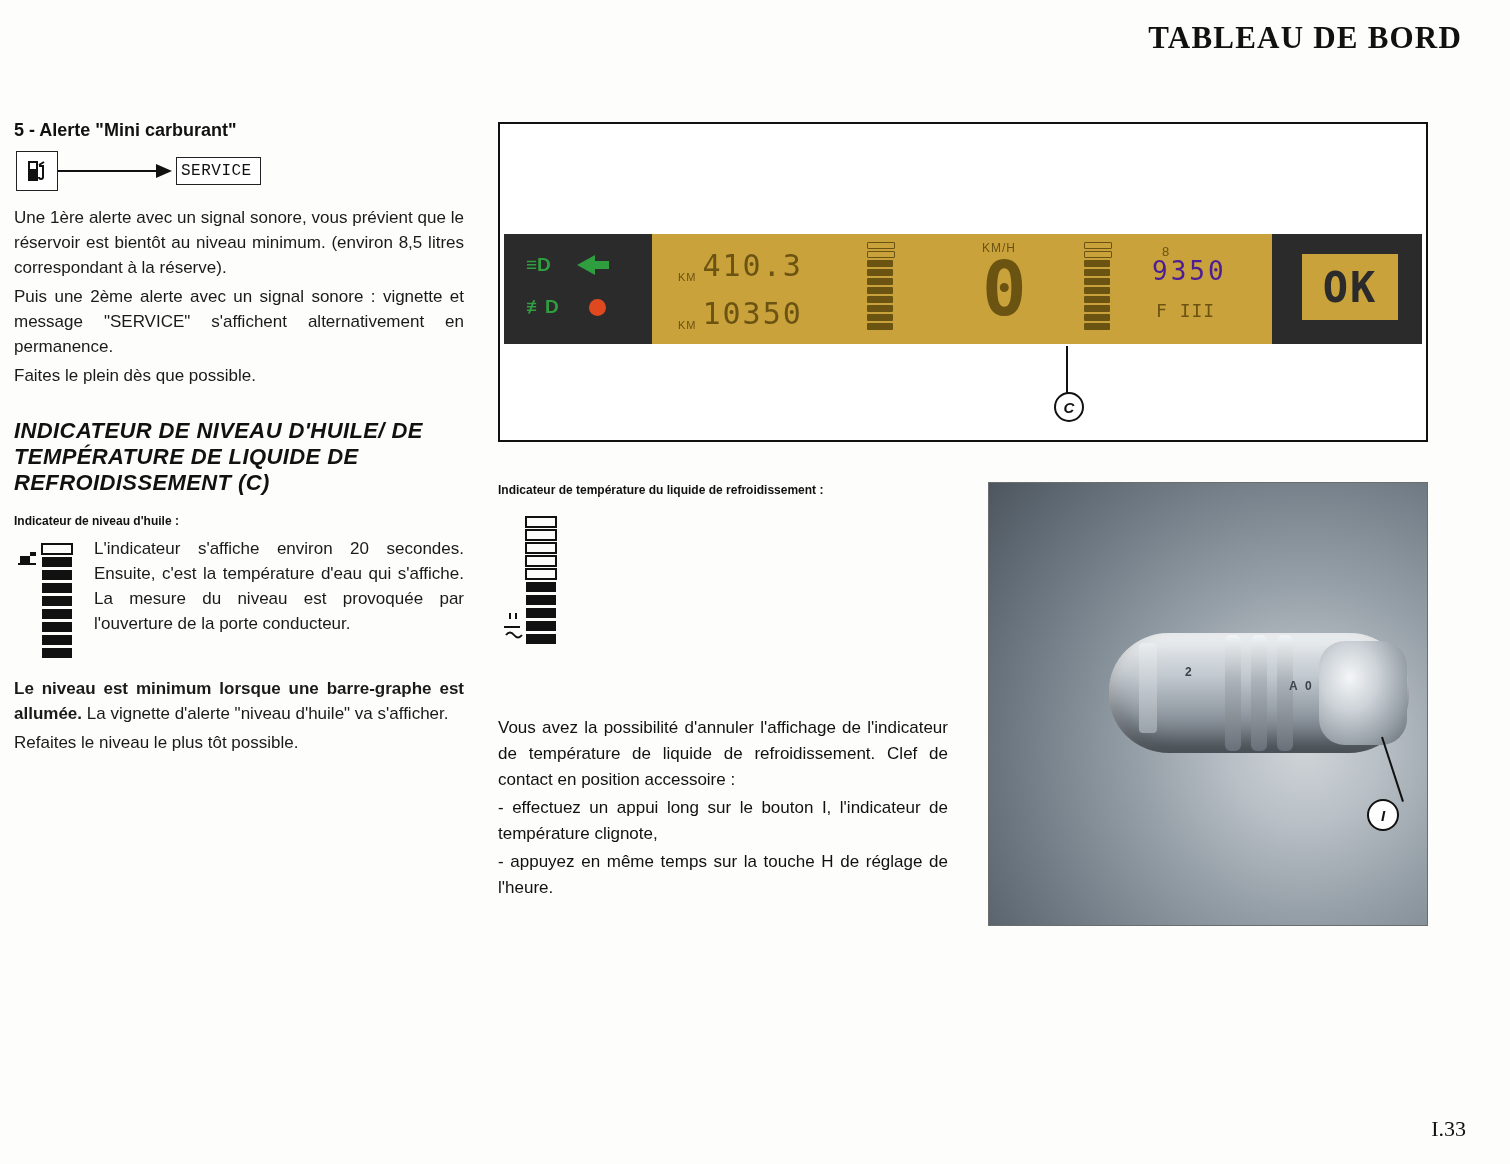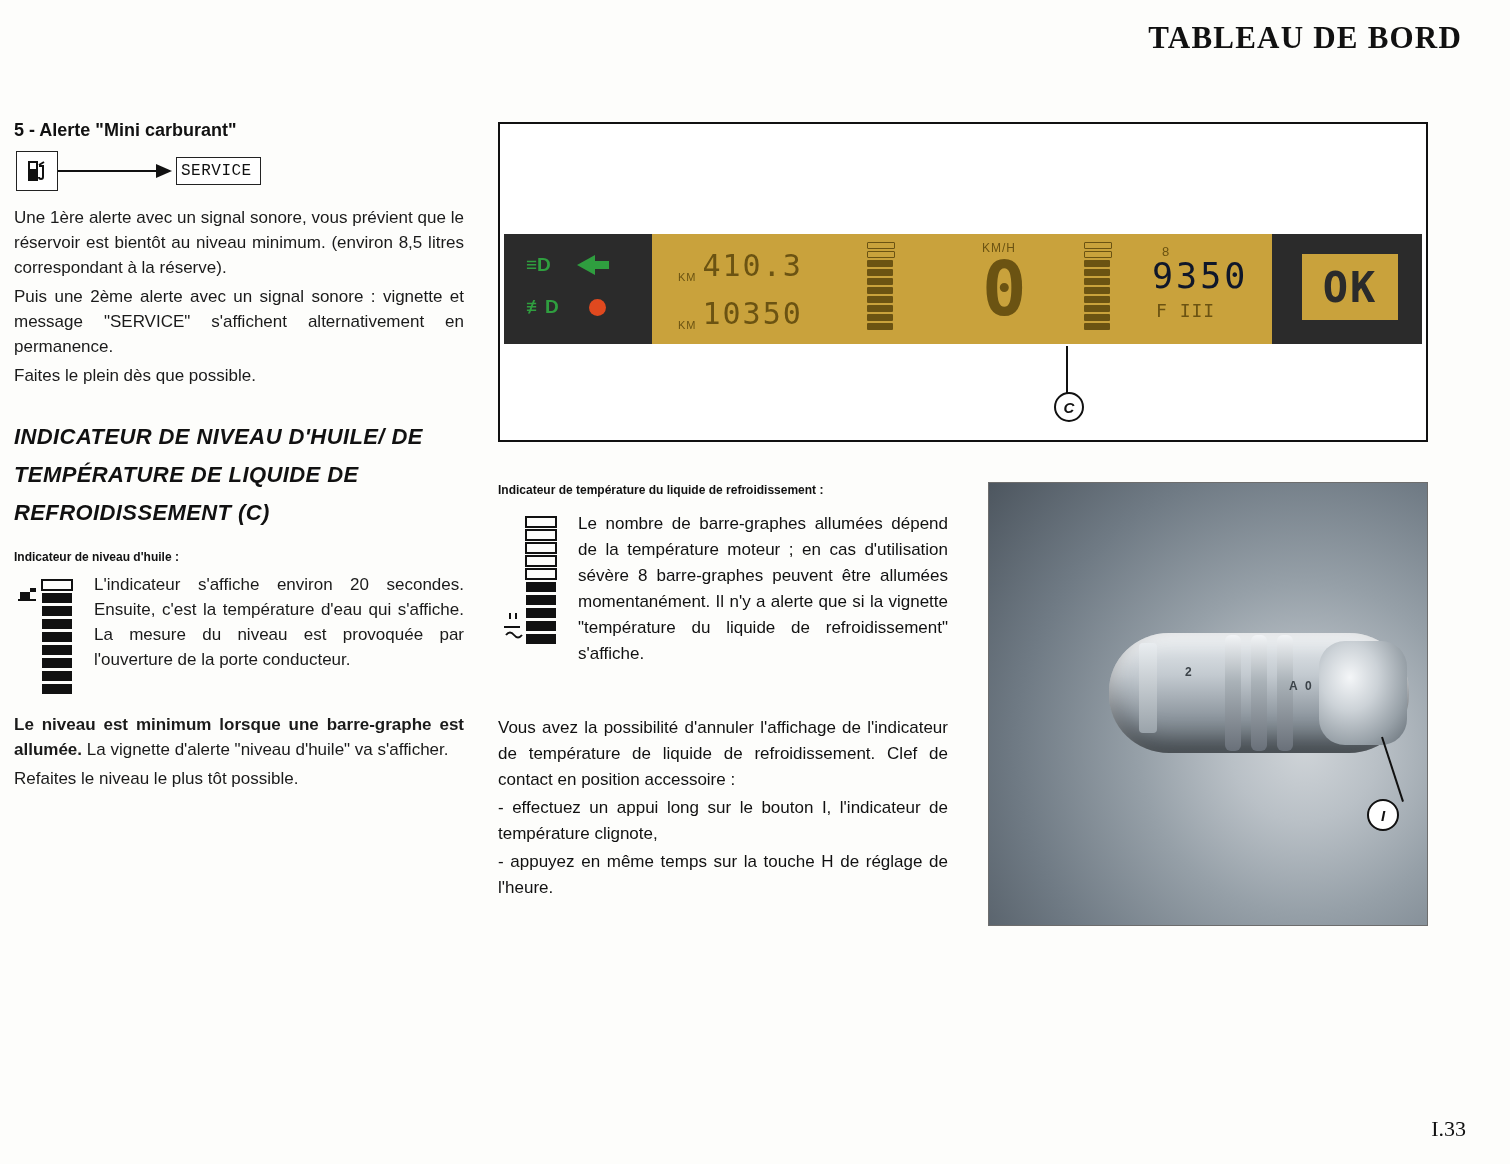--- a/index.html
+++ b/index.html
@@ -61,21 +61,21 @@
   .service-box {
     border:1.5px solid #222; padding:3px 8px 4px 4px; background:#fff;
   }
   .service-text {
     font-family:"Liberation Mono", monospace;
     font-size:16px; letter-spacing:0.5px; color:#111;
   }
 
   .h-italic-big {
     font-size:22px; font-style:italic; font-weight:bold;
-    letter-spacing:0.4px; line-height:38px;
+    letter-spacing:0.4px; line-height:26px;
     margin:30px 0 18px 0;
   }
 
   .sub-bold { font-size:12px; font-weight:bold; margin:0 0 8px 0; }
 
   .with-gauge { position:relative; min-height:140px; }
   .gauge-oil {
     position:absolute; left:2px; top:6px; width:60px;
   }
   .indent-block { margin-left:80px; }
@@ -118,21 +118,21 @@
   }
   .lcd-digit {
     font-family:"DejaVu Sans Mono", monospace;
     color:#6b5312;
   }
   .lcd-km-small { font-size:11px; letter-spacing:1px; color:#6b5312; }
   .trip-val { font-size:30px; letter-spacing:2px; }
   .odo-val  { font-size:30px; letter-spacing:2px; }
   .big-zero { font-size:74px; line-height:70px; color:#6b5312; font-weight:bold; }
   .kmh-label { font-size:12px; letter-spacing:1px; color:#6b5312; }
-  .clock-val { font-size:35px; letter-spacing:3px; color:#0f172a; }
+  .clock-val { font-size:26px; letter-spacing:3px; color:#4c1d95; }
   .gear-val { font-size:18px; letter-spacing:1px; color:#6b5312; }
   .num8 { font-size:13px; color:#6b5312; }
 
   .bar-col { display:flex; flex-direction:column; gap:2px; }
   .bar { width:26px; height:7px; background:#6b5312; border-radius:1px; }
   .bar.hollow { background:transparent; border:1.4px solid #6b5312; height:5px;}
 
   .callout-line { position:absolute; width:2px; background:#111; }
   .callout-circle {
     position:absolute; width:26px;height:26px;border-radius:50%;
@@ -355,23 +355,20 @@
           <rect x="26" y="67" width="30" height="10" fill="#111"></rect>
           <rect x="26" y="80" width="30" height="10" fill="#111"></rect>
           <rect x="26" y="93" width="30" height="10" fill="#111"></rect>
           <rect x="26" y="106" width="30" height="10" fill="#111"></rect>
           <rect x="26" y="119" width="30" height="10" fill="#111"></rect>
           <path d="M4 112 h16" stroke="#111" stroke-width="2"></path>
           <path d="M6 120 q4 -5 8 0 q4 5 8 0" stroke="#111" stroke-width="2" fill="none"></path>
           <path d="M10 104 v-6 M16 104 v-6" stroke="#111" stroke-width="2"></path>
         </svg>
       </div>
-      <div class="mid-indent">
-        <p class="mid-para">Le nombre de barre-graphes allumées dépend de la température moteur ; en cas d'utilisation sévère 8 barre-graphes peuvent être allumées momentanément. Il n'y a alerte que si la vignette "température du liquide de refroidissement" s'affiche.</p>
-      </div>
     </div>
 
     <p class="mid-para" style="margin-top:24px;">Vous avez la possibilité d'annuler l'affichage de l'indicateur de température de liquide de refroidissement. Clef de contact en position accessoire :</p>
     <p class="mid-para">- effectuez un appui long sur le bouton I, l'indicateur de température clignote,</p>
     <p class="mid-para">- appuyez en même temps sur la touche H de réglage de l'heure.</p>
   </div>
 
   <div class="photo">
     <div class="stalk"></div>
     <div class="stalk-ring" style="left:236px;"></div>

